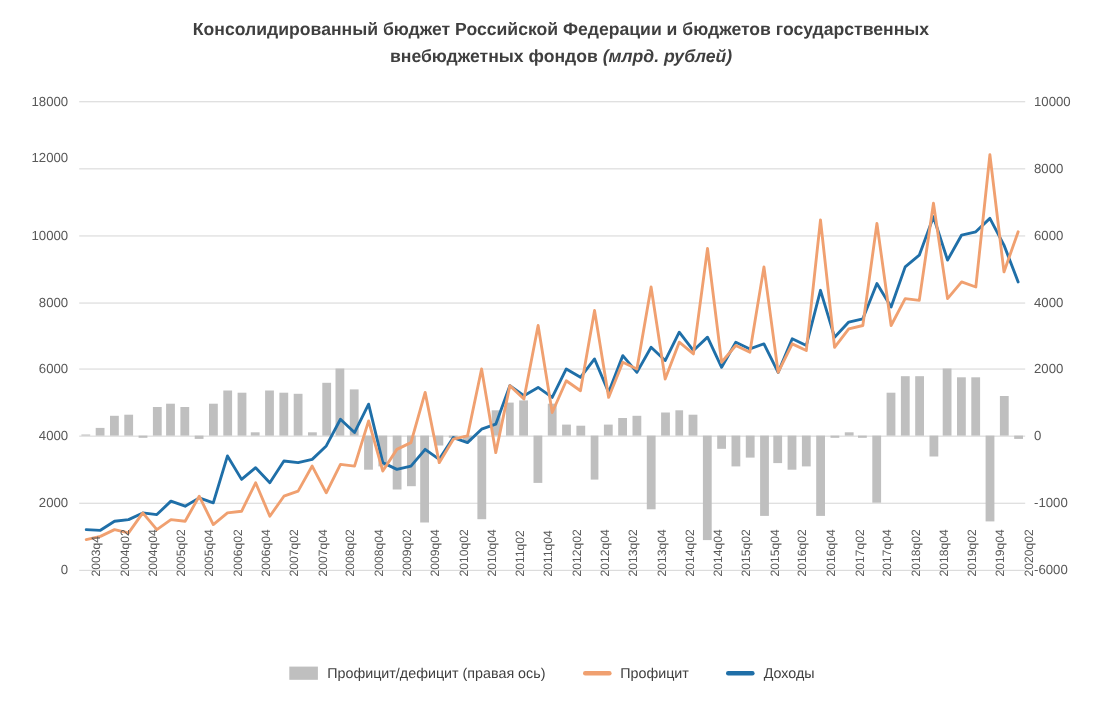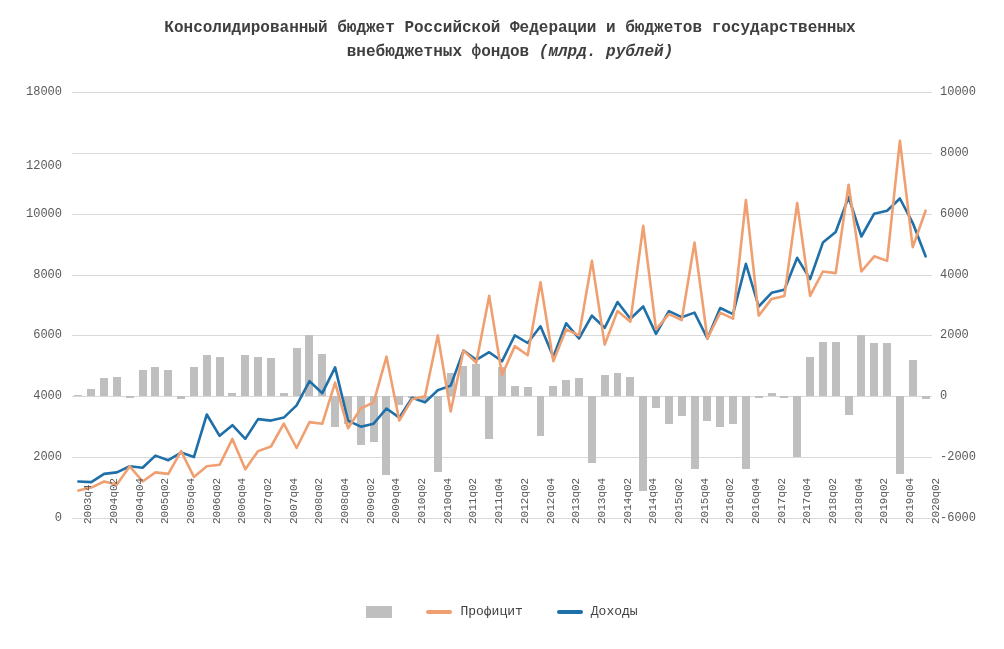--- a/index.html
+++ b/index.html
@@ -3,21 +3,21 @@
 <meta charset="utf-8">
 <style>
   html,body{margin:0;padding:0;}
   body{
     width:1004px;height:649px;
     background:#ffffff;
     font-family:"Liberation Sans", sans-serif;
     color:#404040;
     overflow:hidden;
   }
-  #chart-root{position:relative;width:820px;height:649px;font-family:Liberation Mono, monospace;}
+  #chart-root{position:relative;width:820px;height:649px;}
 
   .title{
     position:absolute;
     left:120px;top:16px;width:780px;
     text-align:center;
     font-size:16px;font-weight:bold;color:#3f3f3f;
     line-height:24px;
   }
   .title .em{font-style:italic;font-weight:bold;}
 
@@ -78,26 +78,26 @@
     <span class="em">(млрд. рублей)</span>
   </div>
 
   <div class="axis-left">
       <div class="axis-left-label" style="top: 420px;">0</div>
       <div class="axis-left-label" style="top: 359.143px;">2000</div>
       <div class="axis-left-label" style="top: 298.286px;">4000</div>
       <div class="axis-left-label" style="top: 237.429px;">6000</div>
       <div class="axis-left-label" style="top: 176.571px;">8000</div>
       <div class="axis-left-label" style="top: 115.714px;">10000</div>
-      <div class="axis-left-label" style="top: 68px;">12000</div>
+      <div class="axis-left-label" style="top: 45px;">12000</div>
       <div class="axis-left-label" style="top: -6px;">18000</div>
     </div>
   <div class="axis-right">
       <div class="axis-right-label" style="top: 420px;">-6000</div>
-      <div class="axis-right-label" style="top: 359.143px;">-2000</div>
+      <div class="axis-right-label" style="top: 359.143px;">-1000</div>
       <div class="axis-right-label" style="top: 298.286px;">0</div>
       <div class="axis-right-label" style="top: 237.429px;">2000</div>
       <div class="axis-right-label" style="top: 176.571px;">4000</div>
       <div class="axis-right-label" style="top: 115.714px;">6000</div>
       <div class="axis-right-label" style="top: 54.8571px;">8000</div>
       <div class="axis-right-label" style="top: -6px;">10000</div>
     </div>
 
   <div class="plot">
     <div id="gridlines">
@@ -218,20 +218,21 @@
       <div class="xlabel" style="left: 754.896px; top: 2px;">2018q02</div>
       <div class="xlabel" style="left: 780.567px; top: 2px;">2018q04</div>
       <div class="xlabel" style="left: 806.239px; top: 2px;">2019q02</div>
       <div class="xlabel" style="left: 831.91px; top: 2px;">2019q04</div>
       <div class="xlabel" style="left: 857.582px; top: 2px;">2020q02</div>
     </div>
 
   <div class="legend" id="legend">
       <div class="legend-item">
         <span class="swatch-bar" style="background: rgb(191, 191, 191);"></span>
+        <span>Профицит/дефицит (правая ось)</span>
       </div>
       <div class="legend-item">
         <span class="swatch-line" style="background: rgb(240, 160, 112);"></span>
         <span>Профицит</span>
       </div>
       <div class="legend-item">
         <span class="swatch-line" style="background: rgb(31, 111, 168);"></span>
         <span>Доходы</span>
       </div>
     </div>

